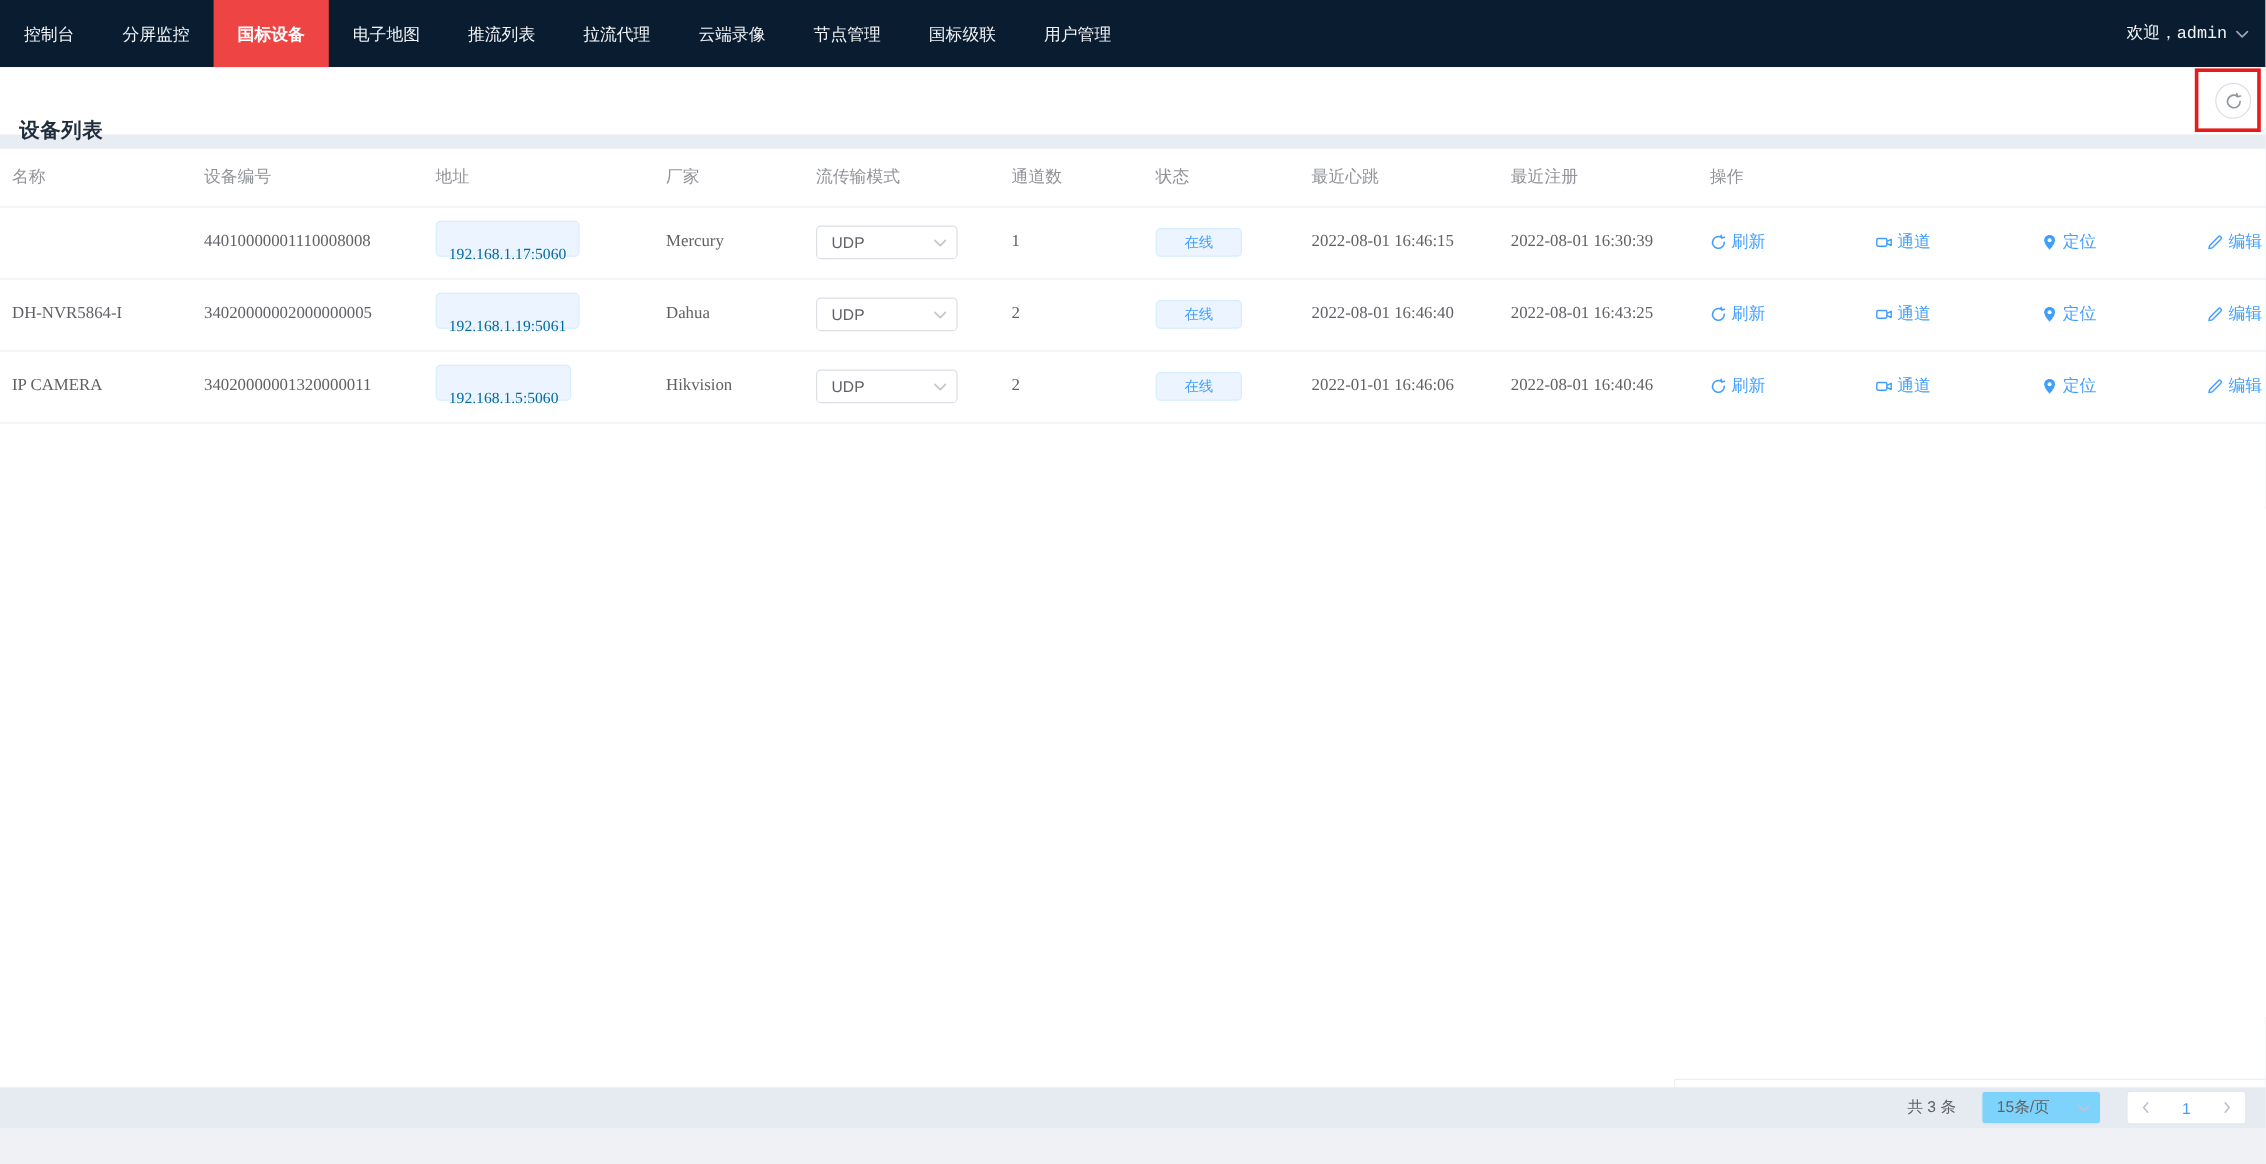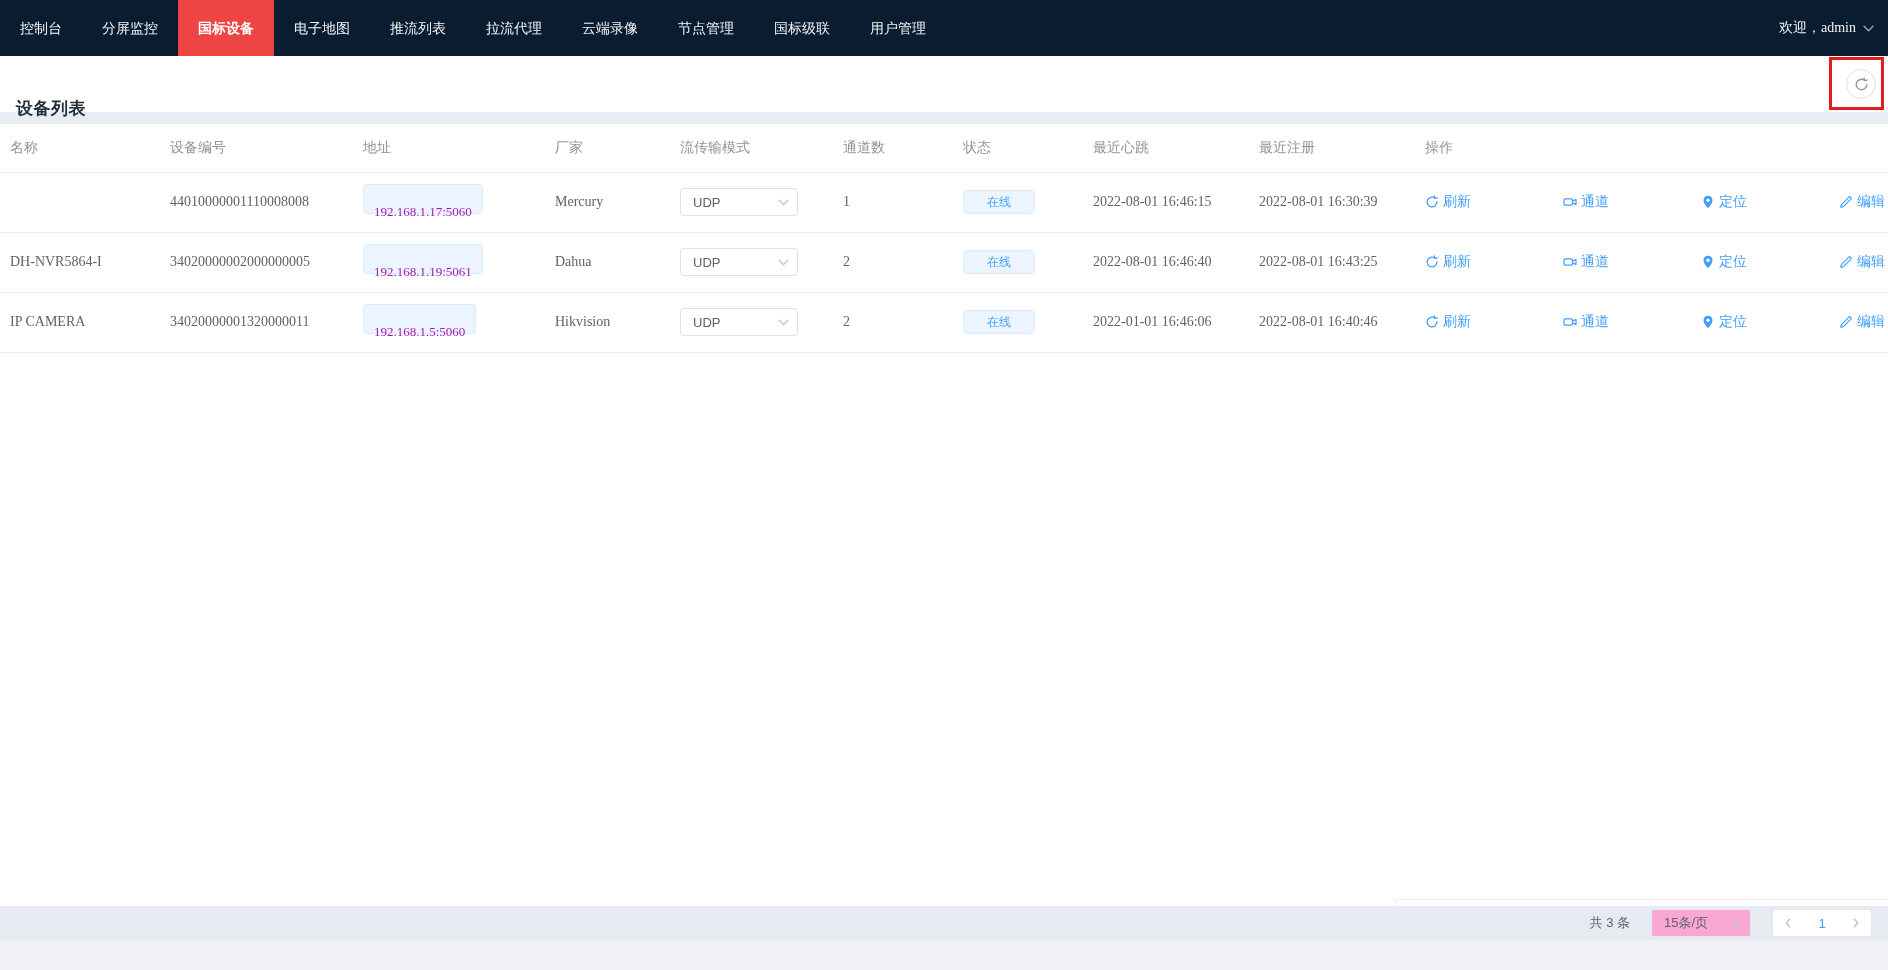--- a/index.html
+++ b/index.html
@@ -5,21 +5,21 @@
   * { margin:0; padding:0; box-sizing:border-box; }
   html,body { width:1888px; height:970px; overflow:hidden;
     font-family:"Liberation Sans", sans-serif; background:#eff1f5; position:relative; }
 
   
   .navbar { height:56px; background:#0a1c30; display:flex; align-items:stretch; color:#fff; }
   .nav-tabs { display:flex; flex:1; }
   .nav-tab { padding:0 20px; line-height:56px; font-size:14px; color:#f2f5f8; cursor:pointer; white-space:nowrap; }
   .nav-tab.active { background:#ef4444; color:#fff;font-weight:bold; }
   .nav-user { display:flex; align-items:center; gap:7px; padding-right:14px;
-    font-family:Liberation Serif, serif; font-size:14px; color:#f2f5f8; cursor:pointer; }
+    font-family:Liberation Mono, monospace; font-size:14px; color:#f2f5f8; cursor:pointer; }
 
   
   .titlebar { height:56px; background:#fff; position:relative; display:flex; align-items:center; padding:0 16px; }
   .page-title { font-size:17px; font-weight:bold; color:#1f2d3d; letter-spacing:.5px;margin-top:48px; }
   .refresh-fab { position:absolute; right:12px; top:13px; width:30px; height:30px; border-radius:50%;
     background:#fff; border:1px solid #dcdfe6; display:flex; align-items:center; justify-content:center;
     color:#8f969e; cursor:pointer; }
   .annotation-box { position:absolute; right:4px; top:1px; width:55px; height:53px;
     border:3px solid #e51c1c; pointer-events:none; }
 
@@ -27,42 +27,42 @@
 
   
   .card { height:782px; background:#fff; position:relative; }
   table.devices { width:100%; border-collapse:collapse; table-layout:fixed; }
   .devices th { height:48px; padding:0 10px; text-align:left; font-size:14px; font-weight:500;
     color:#909399; border-bottom:1px solid #ebeef5; white-space:nowrap; }
   .devices td { height:60px; padding:0 10px; font-size:14px; color:#606266;
     border-bottom:1px solid #ebeef5; white-space:nowrap;
     font-family:"Liberation Serif", serif; }
   .tag-addr { display:inline-block; padding:14px 10px; height:28px; line-height:26px; font-size:13px;
-    background:#ecf5ff; border:1px solid #d9ecff; border-radius:4px; color:#a21caf; }
+    background:#ecf5ff; border:1px solid #d9ecff; border-radius:4px; color:#0369a1; }
   .badge-online { display:inline-block; padding:0 23px; height:24px; line-height:22px; font-size:12px;
     background:#ecf5ff; border:1px solid #d9ecff; border-radius:4px; color:#409eff;
     font-family:"Liberation Sans", sans-serif; }
   .sel { width:118px; height:28px; border:1px solid #dcdfe6; border-radius:4px; background:#fff;
     display:flex; align-items:center; justify-content:space-between; padding:0 8px 0 12px;
     font-family:"Liberation Sans", sans-serif; font-size:13px; color:#606266; cursor:pointer;text-align:center; }
   .sel .chev { color:#c0c4cc; display:flex; }
   .actions { display:flex; align-items:center; font-family:Liberation Mono, monospace;gap:36px; }
   .act { display:inline-flex; align-items:center; gap:4px; color:#409eff; font-size:14px;
     cursor:pointer; text-decoration:none; }
   .act.danger { color:#f56c6c; }
   .act svg { flex:none; }
   .act-sep { width:1px; height:13px; background:#e0e4ea; margin:0 10px; }
   .fixed-col-patch { position:absolute; left:1395px; bottom:0; width:493px; height:7px;
     border-top:1px solid #ebeef5; border-left:1px solid #ebeef5; }
 
   
   .pagebar { height:34px; background:#e6ebf1; display:flex; align-items:center;
     justify-content:flex-end; gap:21px; padding-right:16px; }
   .total-label { font-size:13px; color:#606266; }
-  .size-select { width:100px; height:28px; background:#f9a8d4; border:1px solid #e4e8ee; border-radius:3px;
+  .size-select { width:100px; height:28px; background:#7dd3fc; border:1px solid #e4e8ee; border-radius:3px;
     display:flex; align-items:center; justify-content:space-between; padding:0 8px 0 12px;
     font-size:13px; color:#606266; cursor:pointer; }
   .size-select .chev { color:#c0c4cc; display:flex; }
   .pager { width:100px; height:28px; background:#fff; border:1px solid #e4e8ee; border-radius:3px;
     display:flex; align-items:center; justify-content:space-between; padding:0 12px; }
   .pager .pbtn { color:#b9c0cc; display:flex; cursor:pointer; }
   .pager .pnum { color:#409eff; font-size:13px; cursor:pointer; }
 
   .footer-space { height:39px; background:#eff1f5; }
 </style>

